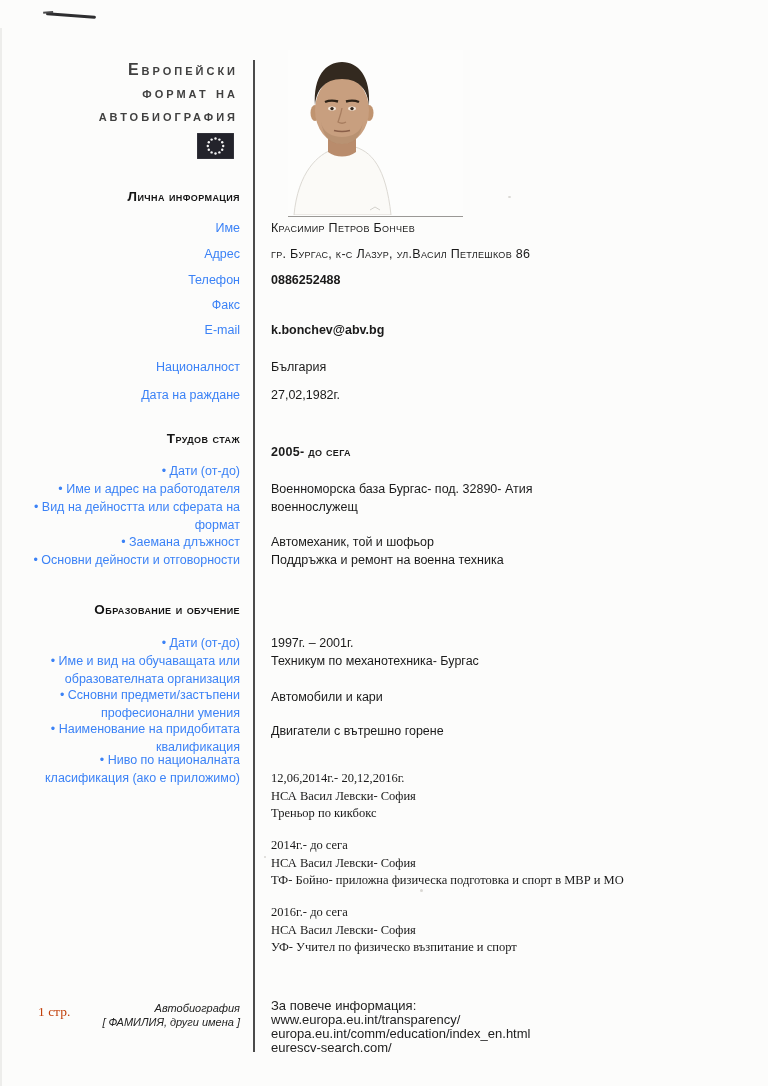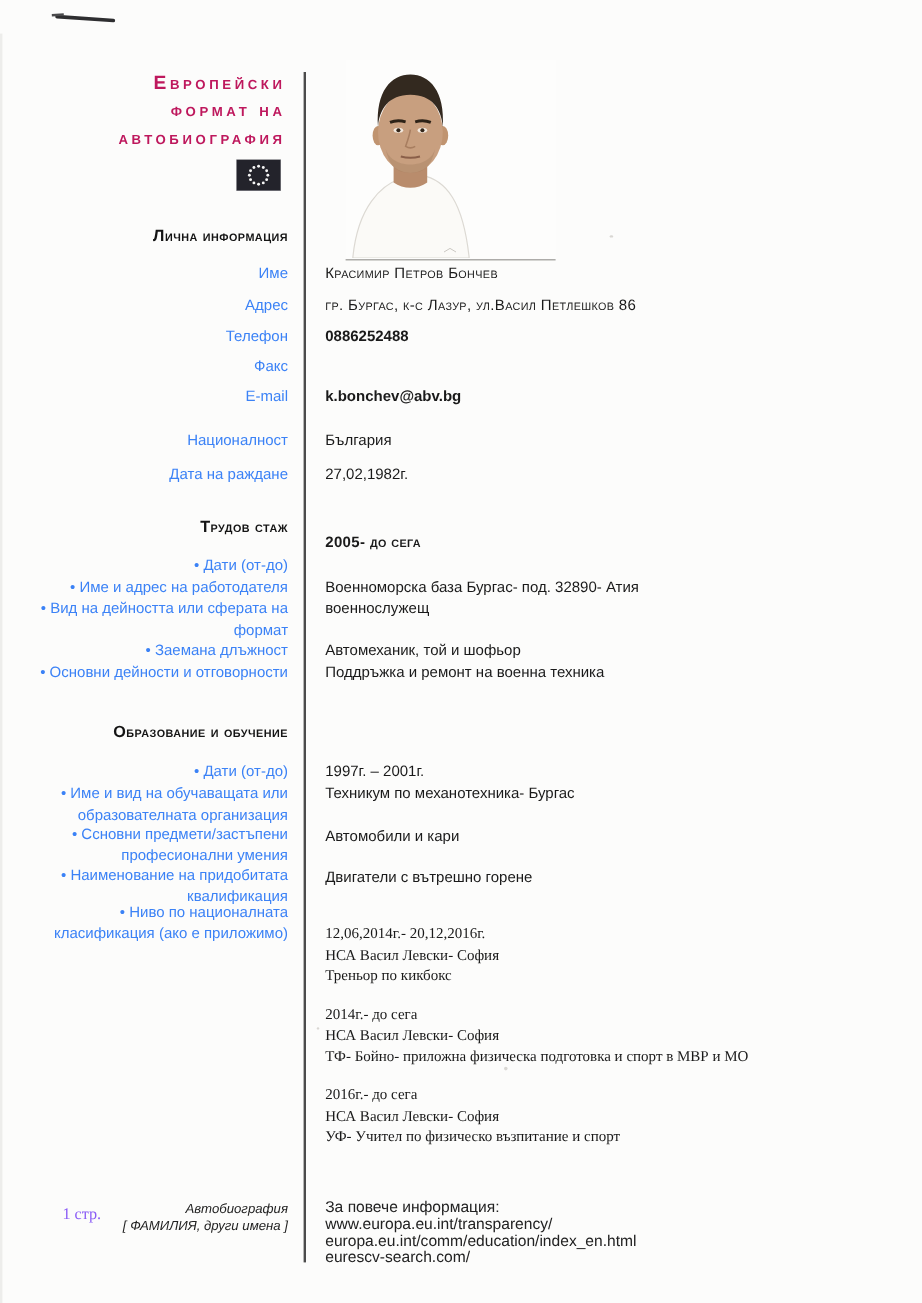--- a/index.html
+++ b/index.html
@@ -13,37 +13,37 @@
     background:#2e2e30;transform:rotate(4deg);border-radius:2px;}
   .scan-mark:after{content:"";position:absolute;left:-3px;top:-1px;width:10px;height:2px;
     background:#4a4a4c;transform:rotate(-8deg);}
   .left-edge{position:absolute;left:0;top:28px;width:2px;height:1058px;background:#ededeb;}
   .speck{position:absolute;background:#d9d7d3;border-radius:50%;}
   
   .divider{position:absolute;left:253px;top:60px;width:2px;height:992px;background:#4b4b4b;}
   
   .cv-title{position:absolute;left:0;top:58px;width:238px;text-align:right;
     font-weight:bold;font-size:16px;line-height:23px;letter-spacing:3px;
-    font-variant:small-caps;color:#be185d;}
+    font-variant:small-caps;color:#404040;}
   .eu-flag{position:absolute;left:197px;top:133px;width:37px;height:26px;}
   
   .photo{position:absolute;left:288px;top:50px;width:175px;height:166px;
     background:#fdfdfc;border-bottom:1px solid #9a9895;}
   
   .sect{position:absolute;left:10px;width:230px;text-align:right;font-weight:bold;
     font-variant:small-caps;font-size:13.5px;letter-spacing:.4px;color:#141414;}
   .lbl{position:absolute;left:25px;width:215px;text-align:right;
     font-size:12.5px;line-height:17.5px;color:#3b82f6;}
   .val{position:absolute;left:271px;width:472px;font-size:12.5px;line-height:17.5px;color:#1a1a1a;}
   .sc{font-variant:small-caps;letter-spacing:.3px;}
   .b{font-weight:bold;}
   .grp div{min-height:17.5px;font-family:Liberation Serif, serif;}
   
-  .pgnum{position:absolute;left:52px;top:1004px;font-family:"Liberation Serif",serif;
-    font-size:13.5px;color:#8b5cf6;}
+  .pgnum{position:absolute;left:38px;top:1004px;font-family:"Liberation Serif",serif;
+    font-size:13.5px;color:#c2410c;}
   .doc-meta{position:absolute;left:25px;top:1001px;width:215px;text-align:right;
     font-size:11px;line-height:14px;font-style:italic;color:#222;}
   .more-info{position:absolute;left:271px;top:999px;width:470px;
     font-size:13px;line-height:14px;color:#222;}
 </style>
 </head>
 <body>
 
 <div class="page">
 

